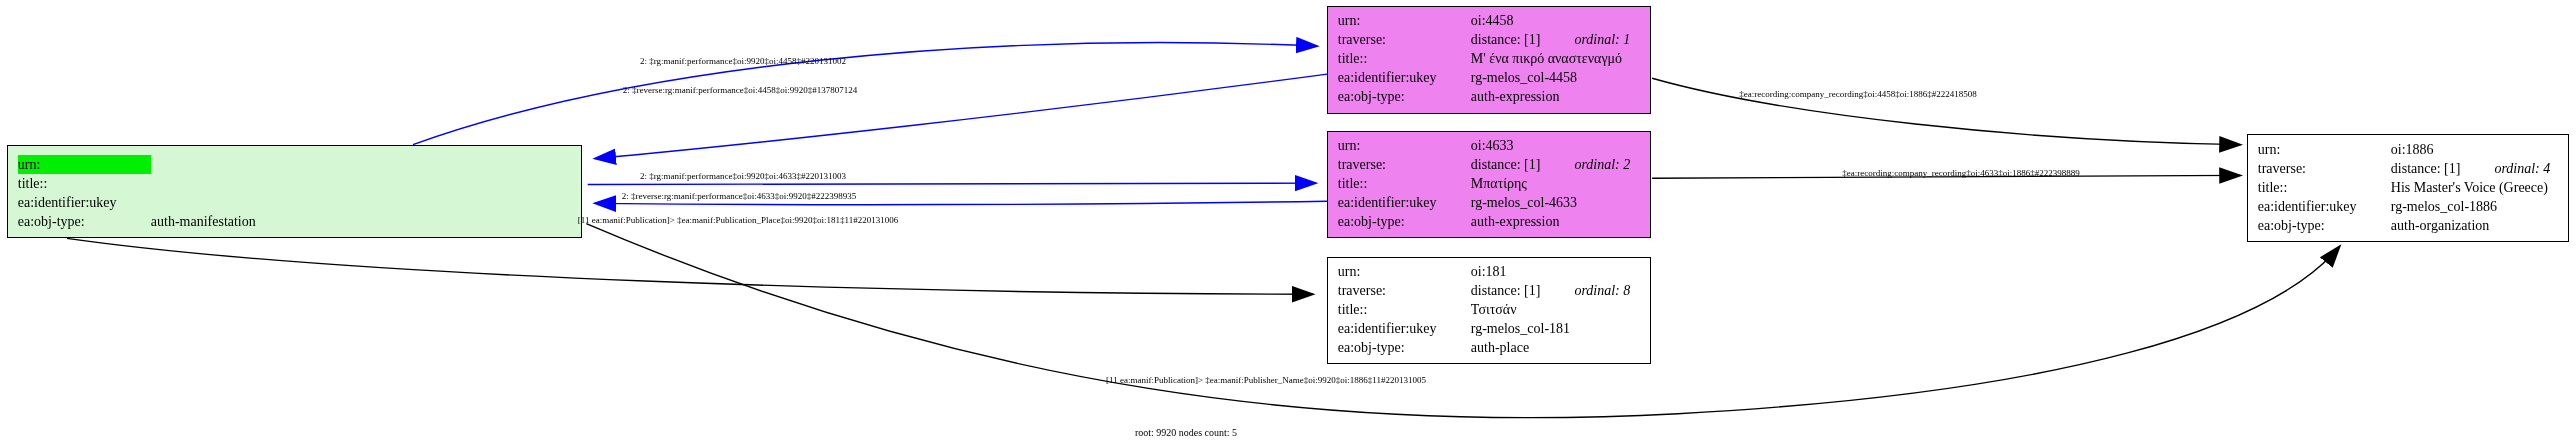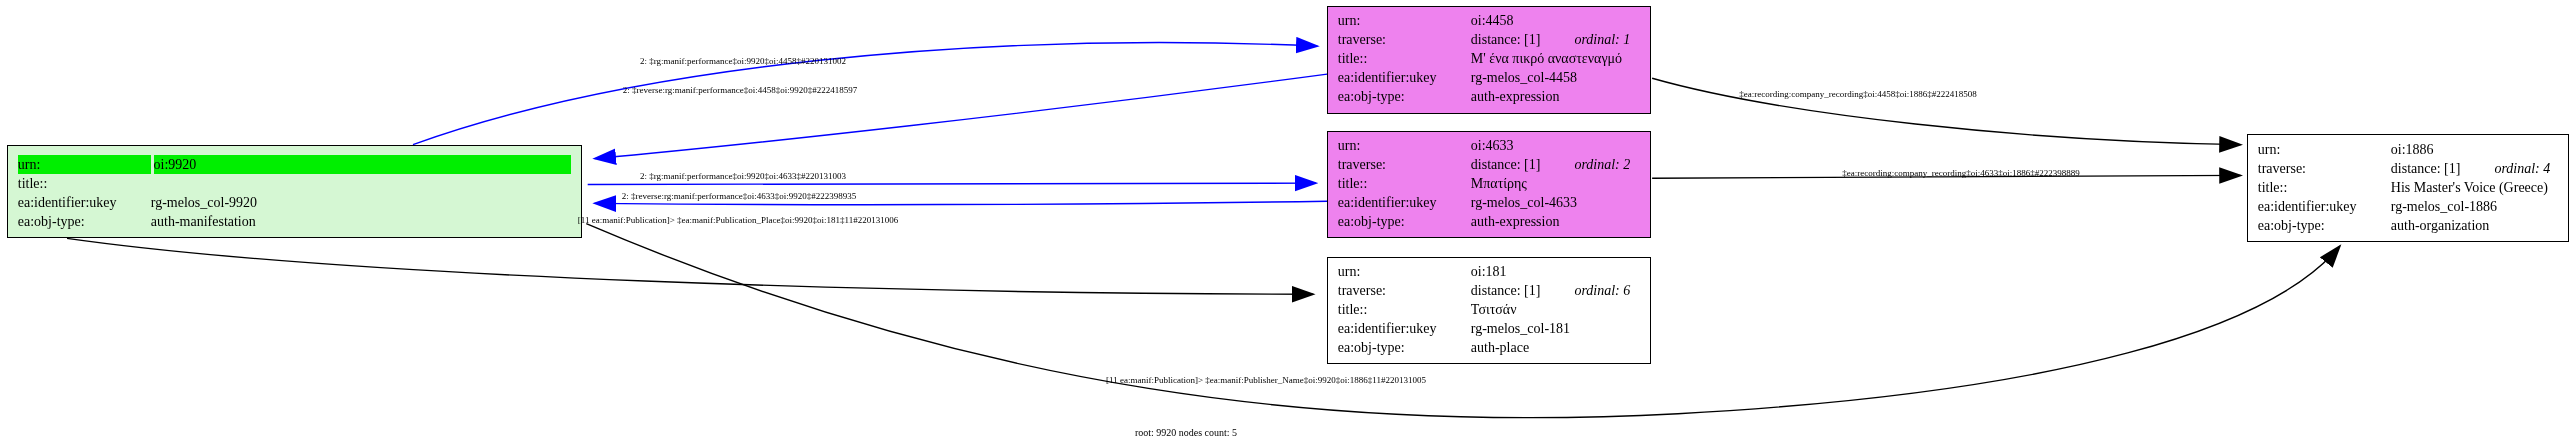--- a/index.html
+++ b/index.html
@@ -66,28 +66,26 @@
     <path d="M 1898,288 C 1550,293 1150,294 850,291" fill="none" stroke="#0000ff" stroke-width="2" marker-end="url(#arrow-blue)"></path>
     <path d="M 95,341 C 500,398 1300,420 1878,421" fill="none" stroke="#000000" stroke-width="2" marker-end="url(#arrow-black)"></path>
     <path d="M 2363,112 C 2550,165 2900,202 3205,207" fill="none" stroke="#000000" stroke-width="2" marker-end="url(#arrow-black)"></path>
     <path d="M 2363,255 L 3205,251" fill="none" stroke="#000000" stroke-width="2" marker-end="url(#arrow-black)"></path>
     <path d="M 838,320 C 1400,560 1900,618 2400,592 C 2950,562 3250,470 3347,352" fill="none" stroke="#000000" stroke-width="2" marker-end="url(#arrow-black)"></path>
   </svg>
 
   <div class="node green" style="left:7px;top:145px;width:575px;height:93px;">
     <div class="row highlight">
       <span class="k">urn:</span>
-      <span class="v">oi:9920</span>
-    </div>
-    <div class="row">
-      <span class="k">title::</span>
-    </div>
-    <div class="row">
-      <span class="k">ea:identifier:ukey</span>
-      <span class="v">rg-melos_col-9920</span>
+    </div>
+    <div class="row">
+      <span class="k">title::</span>
+    </div>
+    <div class="row">
+      <span class="k">ea:identifier:ukey</span>
     </div>
     <div class="row">
       <span class="k">ea:obj-type:</span>
       <span class="v">auth-manifestation</span>
     </div>
   </div>
 
   <div class="node magenta" style="left:1327px;top:5.6px;width:324px;height:108px;">
     <div class="row">
       <span class="k">urn:</span>
@@ -142,21 +140,21 @@
 
   <div class="node white" style="left:1327px;top:257px;width:324px;height:107px;">
     <div class="row">
       <span class="k">urn:</span>
       <span class="v">oi:181</span>
     </div>
     <div class="row">
       <span class="k">traverse:</span>
       <span class="v">
           <span>distance: [1]</span>
-          <span class="ord">ordinal: 6</span>
+          <span class="ord">ordinal: 8</span>
         </span>
     </div>
     <div class="row">
       <span class="k">title::</span>
       <span class="v">Τσιτσάν</span>
     </div>
     <div class="row">
       <span class="k">ea:identifier:ukey</span>
       <span class="v">rg-melos_col-181</span>
     </div>
@@ -186,21 +184,21 @@
       <span class="k">ea:identifier:ukey</span>
       <span class="v">rg-melos_col-1886</span>
     </div>
     <div class="row">
       <span class="k">ea:obj-type:</span>
       <span class="v">auth-organization</span>
     </div>
   </div>
 
   <div class="elabel" style="left:743px;top:17px;margin-top:44px;">2: ‡rg:manif:performance‡oi:9920‡oi:4458‡#220131002</div>
-  <div class="elabel" style="left:740px;top:90px;">2: ‡reverse:rg:manif:performance‡oi:4458‡oi:9920‡#222418597</div>
+  <div class="elabel" style="left:740px;top:90px;">2: ‡reverse:rg:manif:performance‡oi:4458‡oi:9920‡#137807124</div>
   <div class="elabel" style="left:743px;top:176px;">2: ‡rg:manif:performance‡oi:9920‡oi:4633‡#220131003</div>
   <div class="elabel" style="left:739px;top:196px;">2: ‡reverse:rg:manif:performance‡oi:4633‡oi:9920‡#222398935</div>
   <div class="elabel" style="left:738px;top:220px;">[11 ea:manif:Publication]&gt; ‡ea:manif:Publication_Place‡oi:9920‡oi:181‡11#220131006</div>
   <div class="elabel" style="left:1858px;top:94px;">‡ea:recording:company_recording‡oi:4458‡oi:1886‡#222418508</div>
   <div class="elabel" style="left:1961px;top:173px;">‡ea:recording:company_recording‡oi:4633‡oi:1886‡#222398889</div>
   <div class="elabel" style="left:1266px;top:380px;">[11 ea:manif:Publication]&gt; ‡ea:manif:Publisher_Name‡oi:9920‡oi:1886‡11#220131005</div>
 
   <div class="glabel" style="left:1186px;top:432px;">root: 9920 nodes count: 5</div>
 
 </div>

